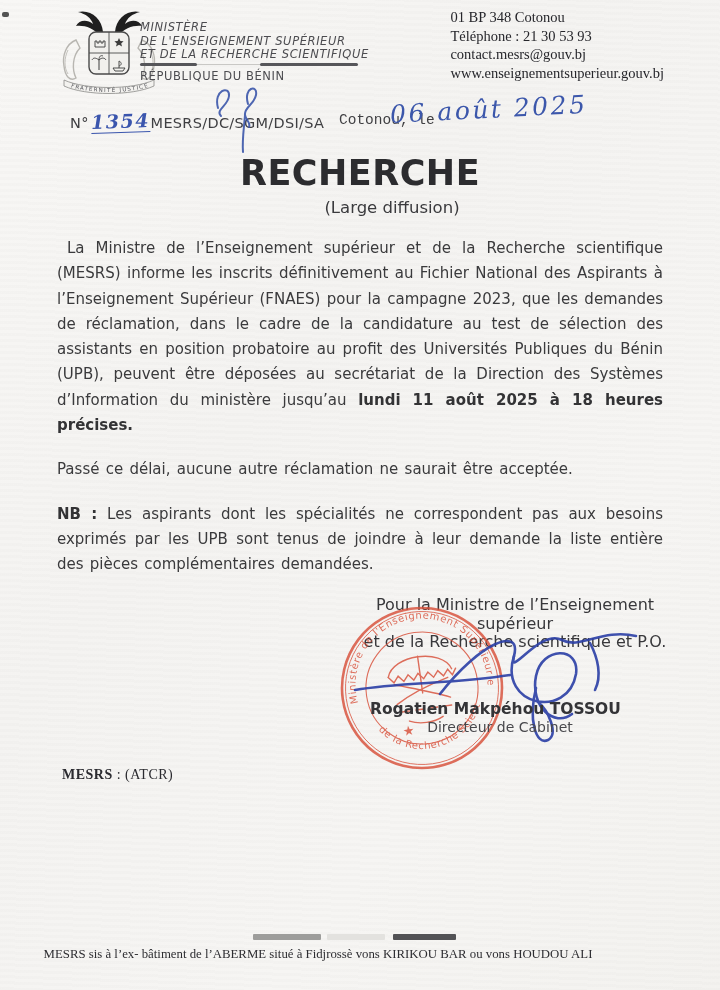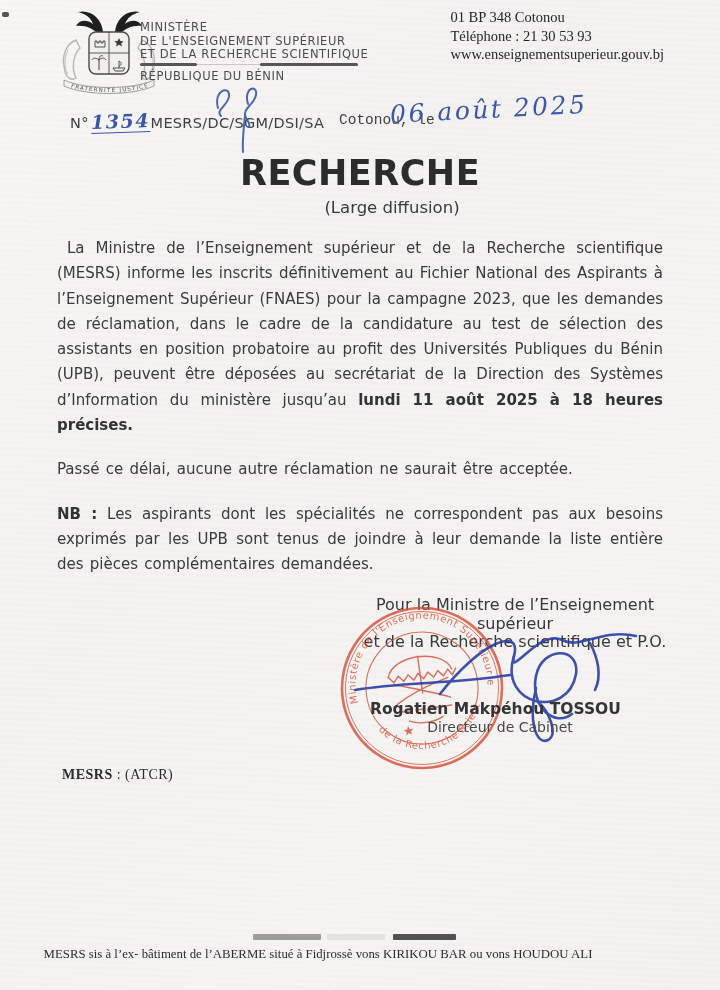--- a/index.html
+++ b/index.html
@@ -8,21 +8,21 @@
     background:
       repeating-linear-gradient(2deg, rgba(0,0,0,0.012) 0 3px, rgba(255,255,255,0.015) 3px 6px),
       linear-gradient(128deg,#f8f7f5 0%,#f4f3f1 38%,#f6f5f3 70%,#f3f2ef 100%);
     font-family:"DejaVu Sans","Liberation Sans",sans-serif;
     color:#3b3b3d;
   }
   .speck{position:absolute;left:2px;top:12px;width:7px;height:5px;background:#2a2a2a;border-radius:2px;opacity:.8;}
 
   
   .coat{position:absolute;left:50px;top:6px;}
-  .ministry{position:absolute;left:140px;top:21px;font-size:11.5px;line-height:13.5px;letter-spacing:.6px;color:#4c4c50;font-weight:500;}
+  .ministry{position:absolute;left:140px;top:21px;font-size:11.5px;line-height:13.5px;letter-spacing:.6px;color:#4c4c50;font-weight:500;font-style:italic;}
   .divider{position:absolute;left:140px;top:63px;width:218px;height:3px;}
   .divider .thin{position:absolute;left:0;top:1px;width:218px;height:1px;background:#c9c8c5;}
   .divider .seg1{position:absolute;left:0;top:0;width:57px;height:2.5px;background:#56565a;border-radius:2px;}
   .divider .seg2{position:absolute;left:120px;top:0;width:98px;height:2.5px;background:#56565a;border-radius:2px;}
   .republic{position:absolute;left:140px;top:69px;font-size:11.5px;letter-spacing:.6px;color:#4c4c50;font-weight:500;}
   .contact{position:absolute;right:56px;top:8px;font-family:"Liberation Serif","DejaVu Serif",serif;font-size:14.5px;line-height:18.5px;color:#26262b;}
 
   
   .refrow{position:absolute;left:70px;top:110px;font-size:14.5px;color:#3f3f42;letter-spacing:.3px;}
   .ref-num{font-family:"DejaVu Serif","Liberation Serif",serif;font-style:italic;font-weight:700;font-size:19px;color:#3a55ad;letter-spacing:1.5px;border-bottom:1.8px solid #3a55ad;display:inline-block;transform:rotate(-2deg);margin:0 1px 0 2px;}
@@ -105,20 +105,21 @@
     <div class="thin"></div>
       <div class="seg1"></div>
       <div class="seg2"></div>
   </div>
 
   <div class="republic">RÉPUBLIQUE DU BÉNIN</div>
 
   <div class="contact">
     <div>01 BP 348 Cotonou</div>
     <div>Téléphone : 21 30 53 93</div>
+    <div>contact.mesrs@gouv.bj</div>
     <div>www.enseignementsuperieur.gouv.bj</div>
   </div>
 
   <div class="refrow">
     <span>N°</span><span class="ref-num">1354</span><span>MESRS/DC/SGM/DSI/SA</span>
   </div>
   <div class="place">Cotonou, le</div>
   <div class="hand-date">06 août 2025</div>
 
   <svg class="flourish" width="72" height="78" viewBox="0 0 72 78">

